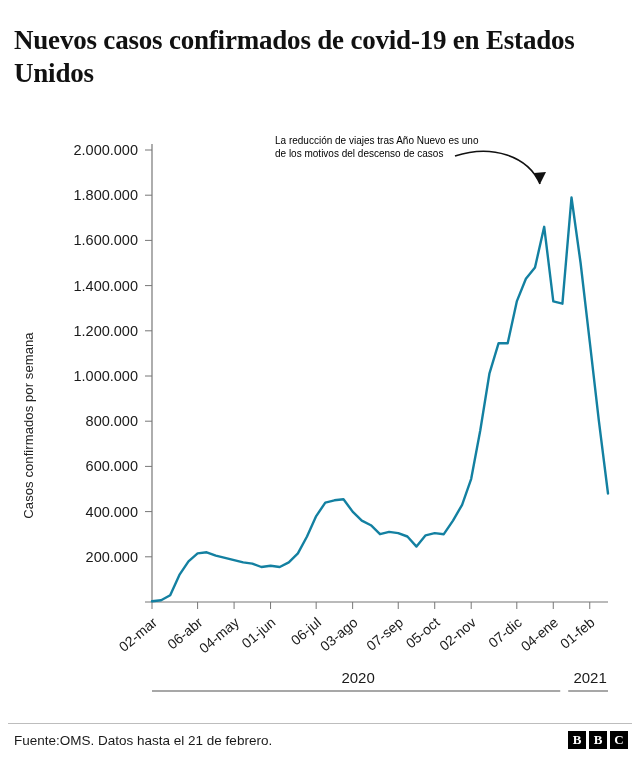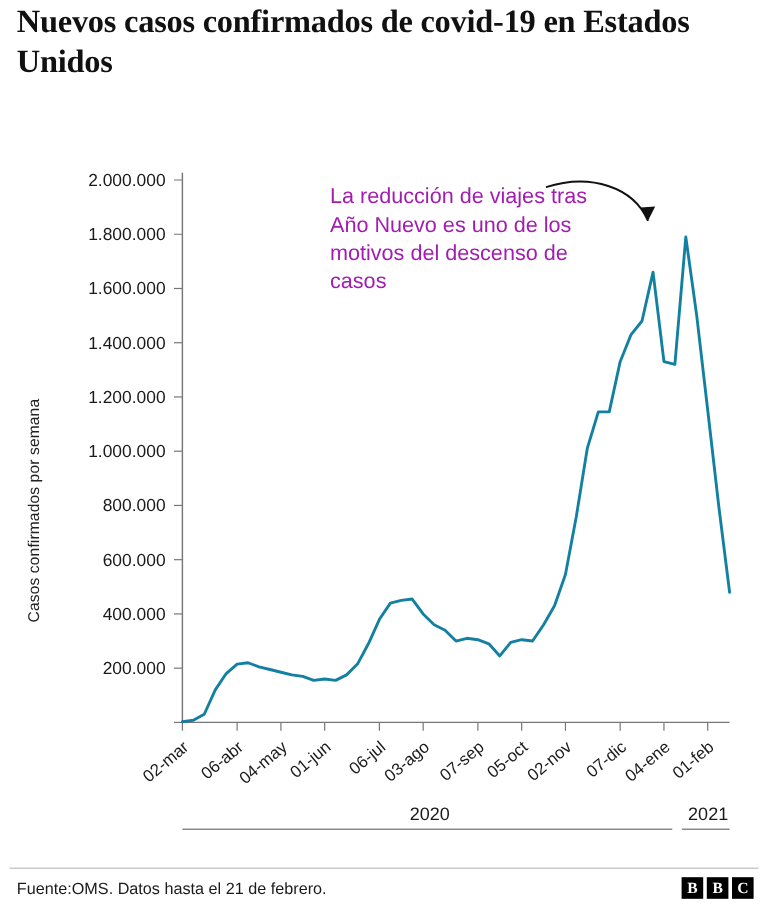--- a/index.html
+++ b/index.html
@@ -14,21 +14,21 @@
     position: relative;
   }
   .page {
     width: 640px;
     height: 769px;
     position: relative;
   }
   .title {
     position: absolute;
     left: 14px;
-    top: 2px;
+    top: 24px;
     width: 600px;
     font-family: "Liberation Serif", serif;
     font-weight: bold;
     font-size: 27px;
     line-height: 1.22;
     letter-spacing: -0.2px;
     color: #111111;
   }
   .chart-area {
     position: absolute;
@@ -65,25 +65,25 @@
     fill: #1a1a1a;
   }
   .yearlab {
     font-family: "Liberation Sans", sans-serif;
     font-size: 15px;
     fill: #1a1a1a;
   }
   .annot {
     position: absolute;
     left: 275px;
-    top: 34px;
+    top: 16px;
     width: 215px;
-    font-size: 18px;
+    font-size: 10px;
     line-height: 1.32;
-    color: #a21caf;
+    color: #000000;
   }
   .footer-rule {
     position: absolute;
     left: 8px;
     top: 723px;
     width: 624px;
     height: 1px;
     background: #bdbdbd;
   }
   .source {

